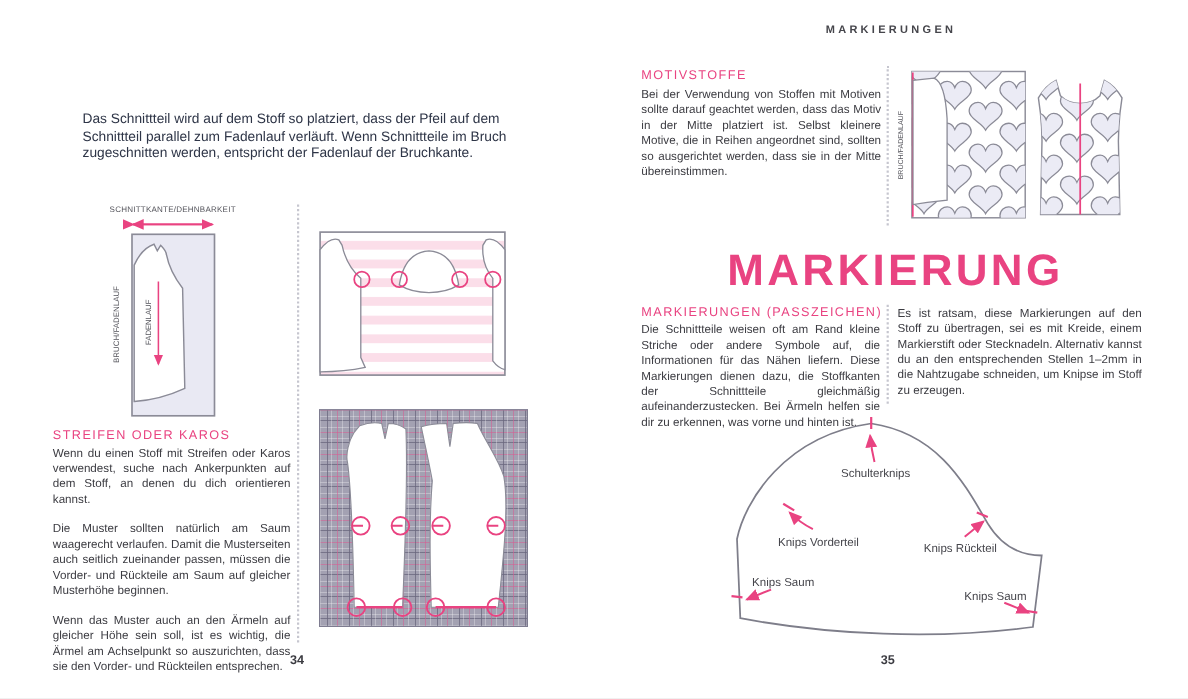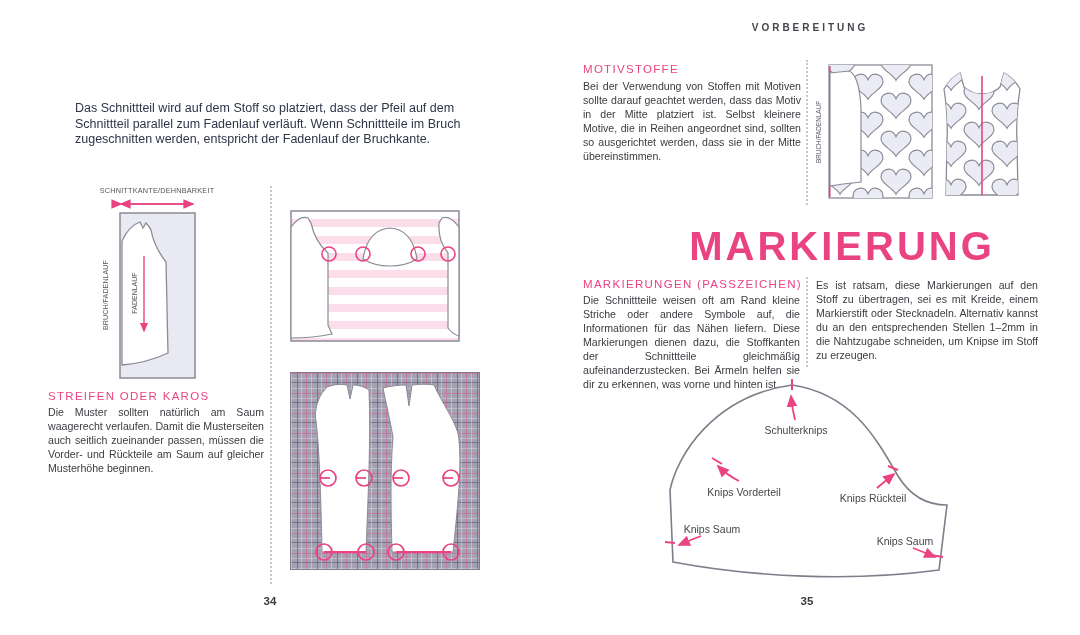--- a/index.html
+++ b/index.html
@@ -89,26 +89,28 @@
         <circle cx="105" cy="179" r="8"></circle>
           <circle cx="160" cy="179" r="8"></circle>
         <line x1="33" y1="179" x2="75" y2="179" stroke-width="2"></line>
         <line x1="105" y1="179" x2="160" y2="179" stroke-width="2"></line>
       </g>
     </svg>
   </div>
 
   <div class="abs sec-head" style="left:48px;top:390px;">STREIFEN ODER KAROS</div>
   <div class="abs body-col" style="left:48px;top:405px;width:216px;">
+    <p>Wenn du einen Stoff mit Streifen oder Karos verwendest, suche nach Ankerpunkten auf dem Stoff, an denen du dich orientieren kannst.</p>
     <p>Die Muster sollten natürlich am Saum waagerecht verlaufen. Damit die Musterseiten auch seitlich zueinander passen, müssen die Vorder- und Rückteile am Saum auf gleicher Musterhöhe beginnen.</p>
+    <p>Wenn das Muster auch an den Ärmeln auf gleicher Höhe sein soll, ist es wichtig, die Ärmel am Achselpunkt so auszurichten, dass sie den Vorder- und Rückteilen entsprechen.</p>
   </div>
 
   <div class="abs pagenum" style="left:245px;top:595px;width:50px;">34</div>
 
-  <div class="abs kicker" style="left:700px;top:22px;width:220px;">VORBEREITUNG</div>
+  <div class="abs kicker" style="left:700px;top:22px;width:220px;">MARKIERUNGEN</div>
 
   <div class="abs sec-head" style="left:583px;top:63px;">MOTIVSTOFFE</div>
   <div class="abs body-col" style="left:583px;top:79px;width:218px;">Bei der Verwendung von Stoffen mit Motiven sollte darauf geachtet werden, dass das Motiv in der Mitte platziert ist. Selbst kleinere Motive, die in Reihen angeordnet sind, sollten so ausgerichtet werden, dass sie in der Mitte übereinstimmen.</div>
 
   <div class="abs dotted-v" style="left:806px;top:60px;height:145px;"></div>
 
   <svg class="abs" style="left:813px;top:56px;" width="232" height="150" viewBox="0 0 232 150">
     <defs>
       <path id="heartP" d="M0,9 C-3,3 -13,0 -13,-6 C-13,-11 -9,-13 -6,-13 C-3,-13 -1,-10.5 0,-8 C1,-10.5 3,-13 6,-13 C9,-13 13,-11 13,-6 C13,0 3,3 0,9 Z"></path>
       <clipPath id="clipFabric">
@@ -163,21 +165,21 @@
           <use href="#heartP" transform="translate(194,138) scale(1.15)"></use>
           <use href="#heartP" transform="translate(222,43) scale(1.15)"></use>
           <use href="#heartP" transform="translate(222,81) scale(1.15)"></use>
           <use href="#heartP" transform="translate(222,119) scale(1.15)"></use>
           <use href="#heartP" transform="translate(222,157) scale(1.15)"></use>
         </g>
     </g>
     <line x1="169" y1="20" x2="169" y2="139" stroke="#e94381" stroke-width="1.6"></line>
   </svg>
 
-  <div class="abs big-title" style="left:612px;top:224px;width:460px;">MARKIERUNG</div>
+  <div class="abs big-title" style="left:584px;top:224px;width:460px;">MARKIERUNG</div>
 
   <div class="abs sec-head" style="left:583px;top:278px;">MARKIERUNGEN (PASSZEICHEN)</div>
   <div class="abs body-col" style="left:583px;top:293px;width:217px;">Die Schnittteile weisen oft am Rand kleine Striche oder andere Symbole auf, die Informationen für das Nähen liefern. Diese Markierungen dienen dazu, die Stoffkanten der Schnittteile gleichmäßig aufeinanderzustecken. Bei Ärmeln helfen sie dir zu erkennen, was vorne und hinten ist.</div>
   <div class="abs dotted-v" style="left:806px;top:277px;height:90px;"></div>
   <div class="abs body-col" style="left:816px;top:278px;width:222px;">Es ist ratsam, diese Markierungen auf den Stoff zu übertragen, sei es mit Kreide, einem Markierstift oder Stecknadeln. Alternativ kannst du an den entsprechenden Stellen 1–2mm in die Nahtzugabe schneiden, um Knipse im Stoff zu erzeugen.</div>
 
   <svg class="abs" style="left:655px;top:378px;" width="410" height="215" viewBox="0 0 410 215">
     <defs>
       <marker id="arwS" markerWidth="9" markerHeight="9" refX="6" refY="3" orient="auto">
         <path d="M0,0 L7,3 L0,6 Z" fill="#e94381"></path>

